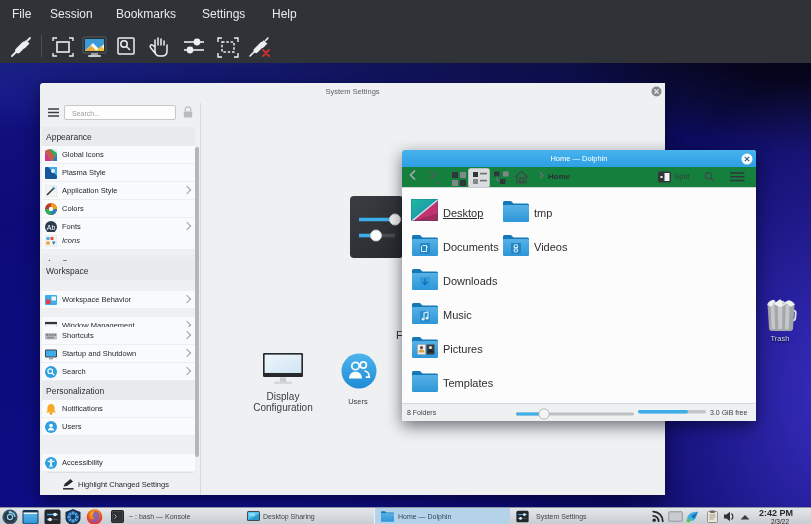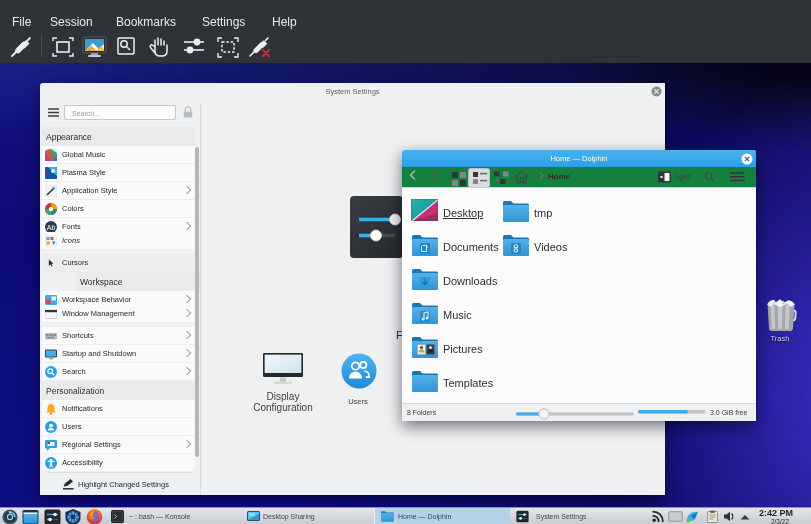--- a/index.html
+++ b/index.html
@@ -1,17 +1,17 @@
 <!DOCTYPE html>
 <html><head><meta charset="utf-8">
 <style>
 html,body{margin:0;padding:0;width:811px;height:524px;overflow:hidden;font-family:"Liberation Sans",sans-serif;}
 .abs{position:absolute;}
 #stage{position:absolute;left:0;top:0;width:811px;height:524px;background:#2f3337;}
-#menubar{left:0;top:0;width:811px;height:29px;background:#2f3337;color:#e8ebed;font-size:12px;margin-top:8px;}
+#menubar{left:0;top:0;width:811px;height:29px;background:#2f3337;color:#e8ebed;font-size:12px;}
 #menubar span{position:absolute;top:7px;}
 #toolbar{left:0;top:29px;width:811px;height:34px;background:#2f3337;}
 #desktop{left:0;top:63px;width:811px;height:461px;
 background:
 radial-gradient(330px 430px at 858px 330px, rgba(72,58,228,.8), rgba(72,58,228,0) 76%),
 radial-gradient(430px 190px at 845px -40px, #050418 8%, rgba(5,4,24,.92) 32%, rgba(5,4,24,0) 70%),
 radial-gradient(900px 150px at 580px -45px, rgba(5,4,30,.85), rgba(5,4,30,0) 82%),
 linear-gradient(90deg, rgba(5,4,40,0) 35%, rgba(5,4,40,.32) 80%, rgba(5,4,40,.38) 100%),
 linear-gradient(to bottom, #1c2492 0px, #100f7c 70px, #0c0b78 160px, #0e0d84 100%);}
 #taskbar{left:0;top:507px;width:811px;height:17px;background:linear-gradient(#e4e7ea,#c8cdd3);border-top:1px solid #8e95a0;box-sizing:border-box;}
@@ -152,21 +152,21 @@
             <span class="lbl">Appearance</span>
           </div>
       <div class="ssrow" style="top:63px;">
             <svg class="sicon" viewBox="0 0 12 12">
               <rect width="12" height="12" rx="1" fill="#e8e8e8"></rect>
               <path d="M0 12 L0 2 L7 12 Z" fill="#d33682"></path>
               <path d="M0 2 L6 0 L12 4 L7 12 Z" fill="#27ae60"></path>
               <path d="M7 12 L12 4 L12 12 Z" fill="#2980b9"></path>
               <path d="M0 2 L4 0 L10 8 L7 12 Z" fill="#e74c3c" opacity=".85"></path>
             </svg>
-            <span class="lbl">Global Music</span>
+            <span class="lbl">Global Icons</span>
           </div>
       <div class="ssrow" style="top:81px;">
             <svg class="sicon" viewBox="0 0 12 12">
               <rect width="12" height="12" rx="1" fill="#16579a"></rect>
               <path d="M12 0 L12 9 L3 0 Z" fill="#3daee9"></path>
               <circle cx="8" cy="4" r="2" fill="#eaf5fb"></circle>
             </svg>
             <span class="lbl">Plasma Style</span>
           </div>
       <div class="ssrow" style="top:99px;">
@@ -205,33 +205,33 @@
               <path d="M7 6.5 L10.5 6.5 L8.7 10 Z" fill="#2980b9"></path>
             </svg>
             <span class="lbl">Icons</span>
           </div>
       <div class="ssrow" style="top:171px;background:#ebedee;">
             <svg class="sicon" viewBox="0 0 12 12">
               <path d="M3.5 2 L3.5 9.5 L5.4 7.8 L6.6 10 L8 9.2 L6.9 7.1 L9 6.8 Z" fill="#24272a" stroke="#fdfdfd" stroke-width=".6"></path>
             </svg>
             <span class="lbl">Cursors</span>
           </div>
-      <div class="sshead" style="top:189px;height:19px;margin-left:34px;">
+      <div class="sshead" style="top:178px;height:19px;">
             <span class="lbl">Workspace</span>
           </div>
       <div class="ssrow" style="top:208px;text-decoration:underline;">
             <svg class="sicon" viewBox="0 0 12 12">
               <rect y="1" width="12" height="10" rx="1" fill="#3daee9"></rect>
               <rect x="1" y="5.5" width="4.5" height="4.5" fill="#da4453"></rect>
               <rect x="6.5" y="2.5" width="4.5" height="4" fill="#f6f7f8"></rect>
             </svg>
             <span class="lbl">Workspace Behavior</span>
             <span class="chev"></span>
           </div>
-      <div class="ssrow" style="top:222px;text-decoration:underline;">
+      <div class="ssrow" style="top:234px;text-decoration:underline;">
             <svg class="sicon" viewBox="0 0 12 12">
               <rect y="2" width="12" height="8.5" rx="1" fill="#f6f7f8" stroke="#b5babe" stroke-width=".6"></rect>
               <rect x="0" y="2" width="12" height="2.2" fill="#31363b"></rect>
             </svg>
             <span class="lbl">Window Management</span>
             <span class="chev"></span>
           </div>
       <div class="ssrow" style="top:244px;">
             <svg class="sicon" viewBox="0 0 12 12">
               <rect y="3" width="12" height="6.5" rx="1" fill="#babfc3"></rect>
@@ -274,29 +274,20 @@
             </svg>
             <span class="lbl">Notifications</span>
           </div>
       <div class="ssrow" style="top:335px;">
             <svg class="sicon" viewBox="0 0 12 12">
               <circle cx="6" cy="6" r="6" fill="#2e9fe0"></circle>
               <circle cx="6" cy="4.6" r="1.9" fill="#fdfdfd"></circle>
               <path d="M2.8 9.4 C3 7.6 4.3 6.8 6 6.8 C7.7 6.8 9 7.6 9.2 9.4 Z" fill="#fdfdfd"></path>
             </svg>
             <span class="lbl">Users</span>
-          </div>
-      <div class="ssrow" style="top:353px;">
-            <svg class="sicon" viewBox="0 0 12 12">
-              <path d="M1 1 H11 A1 1 0 0 1 12 2 V8 A1 1 0 0 1 11 9 H5 L2 12 L2 9 A1 1 0 0 1 0 8 V2 A1 1 0 0 1 1 1 Z" fill="#2e9fe0"></path>
-              <rect x="2.5" y="3" width="7" height="4" fill="#f6f7f8"></rect>
-              <rect x="2.5" y="3" width="2.5" height="2" fill="#2955a3"></rect>
-            </svg>
-            <span class="lbl">Regional Settings</span>
-            <span class="chev"></span>
           </div>
       <div class="ssrow" style="top:371px;">
             <svg class="sicon" viewBox="0 0 12 12">
               <circle cx="6" cy="6" r="6" fill="#2e9fe0"></circle>
               <circle cx="6" cy="3.2" r="1.3" fill="#fdfdfd"></circle>
               <path d="M2.5 4.6 L5.2 5.4 L5.2 7 L4.2 10 L5.3 10.4 L6 7.9 L6.7 10.4 L7.8 10 L6.8 7 L6.8 5.4 L9.5 4.6 L9.2 3.6 L6 4.4 L2.8 3.6 Z" fill="#fdfdfd"></path>
             </svg>
             <span class="lbl">Accessibility</span>
           </div>
       </div>

